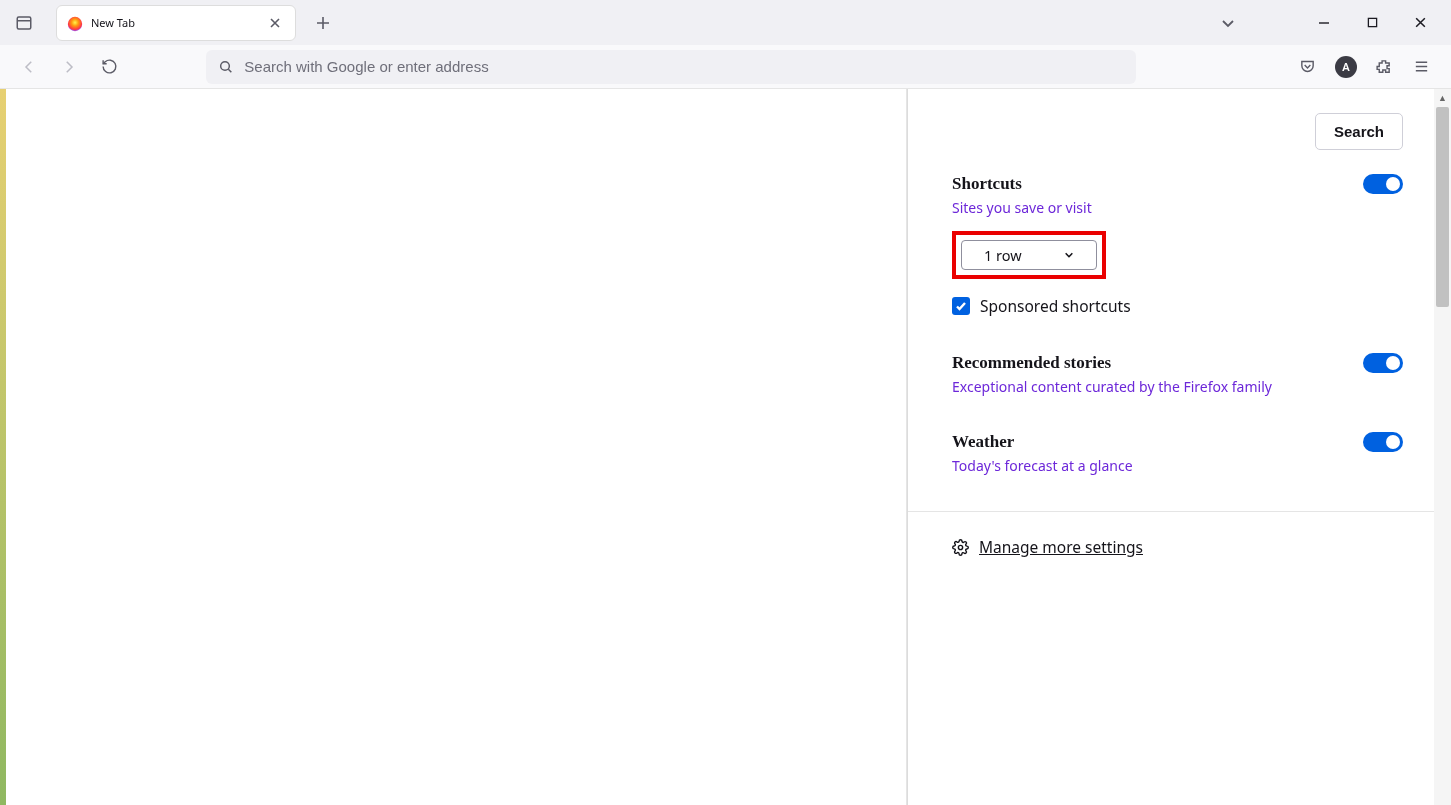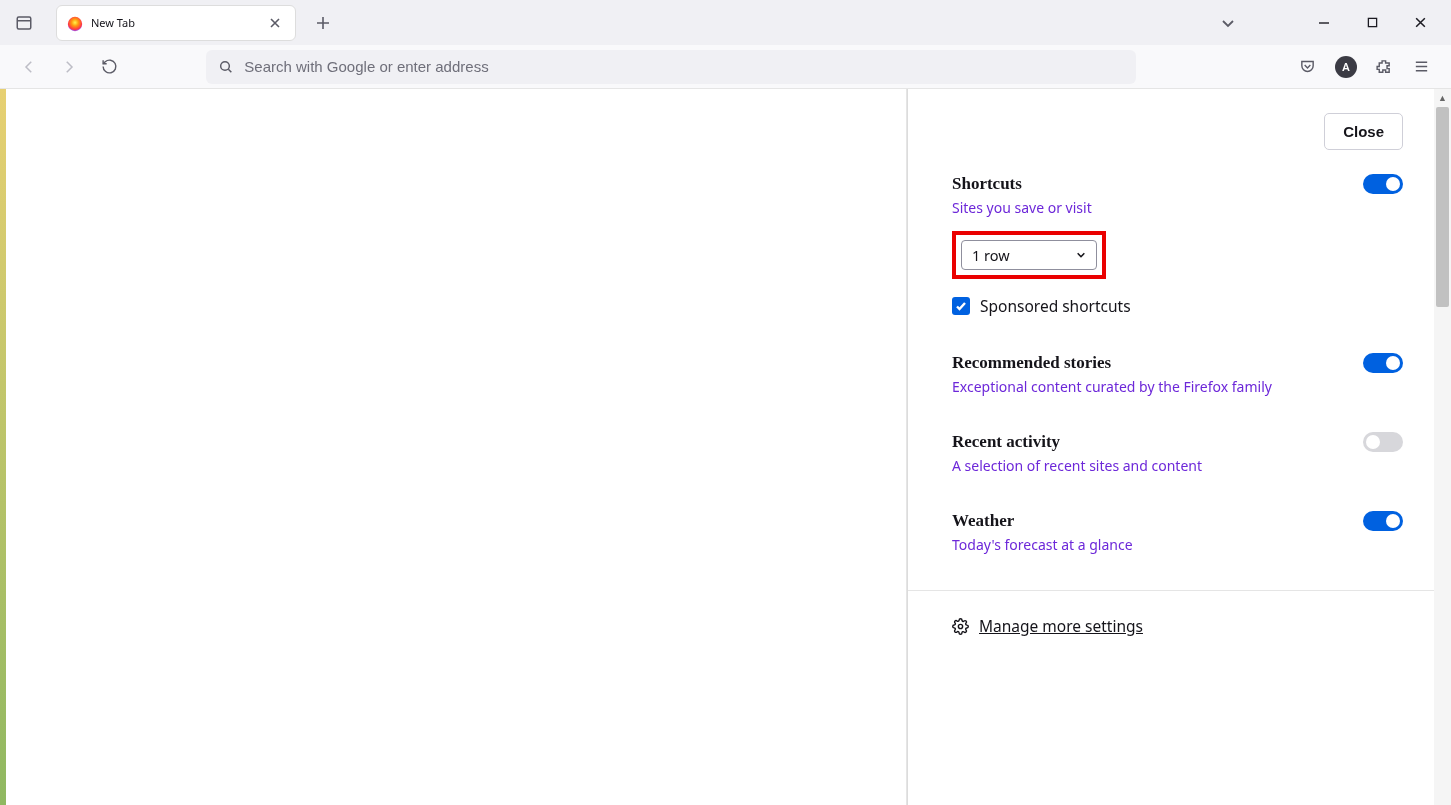--- a/index.html
+++ b/index.html
@@ -116,21 +116,21 @@
   .select-wrap {
     margin-top: 14px;
     border: 4px solid #ea0000;
     padding: 5px;
     display: inline-block;
   }
   .select-inner {
     border: 1px solid #8f8f9d; border-radius: 4px;
     width: 136px; height: 30px;
     display: flex; align-items: center; justify-content: space-between;
-    padding: 0 10px;
+    padding: 0 22px;
     font-size: 14.5px; color: #15141a; background:#fff;
   }
 
   .checkbox-row { display:flex; align-items:center; gap: 10px; margin-top: 16px; }
   .checkbox {
     width: 18px; height: 18px; border-radius: 3px; background: #0061e0;
     display:flex; align-items:center; justify-content:center;
   }
   .checkbox-label { font-size: 15.5px; color: #15141a; }
 
@@ -259,21 +259,21 @@
     </div>
   </div>
 </div>
 
 <div class="content">
   <div class="left-edge"></div>
   <div class="main-area"></div>
 
   <div class="panel">
     <div class="panel-close-row">
-      <button class="close-btn">Close</button>
+      <button class="close-btn">Search</button>
     </div>
 
     <div class="section">
       <div class="section-header">
         <div>
           <div class="section-title">Shortcuts</div>
           <div class="section-caption">Sites you save or visit</div>
         </div>
         <div class="toggle on">
             <div class="knob"></div>
@@ -302,31 +302,20 @@
         <div>
           <div class="section-title">Recommended stories</div>
           <div class="section-caption">Exceptional content curated by the Firefox family</div>
         </div>
         <div class="toggle on">
             <div class="knob"></div>
           </div>
       </div>
     </div>
 
-    <div class="section">
-      <div class="section-header">
-        <div>
-          <div class="section-title">Recent activity</div>
-          <div class="section-caption">A selection of recent sites and content</div>
-        </div>
-        <div class="toggle off">
-            <div class="knob"></div>
-          </div>
-      </div>
-    </div>
 
     <div class="section">
       <div class="section-header">
         <div>
           <div class="section-title">Weather</div>
           <div class="section-caption">Today's forecast at a glance</div>
         </div>
         <div class="toggle on">
             <div class="knob"></div>
           </div>

